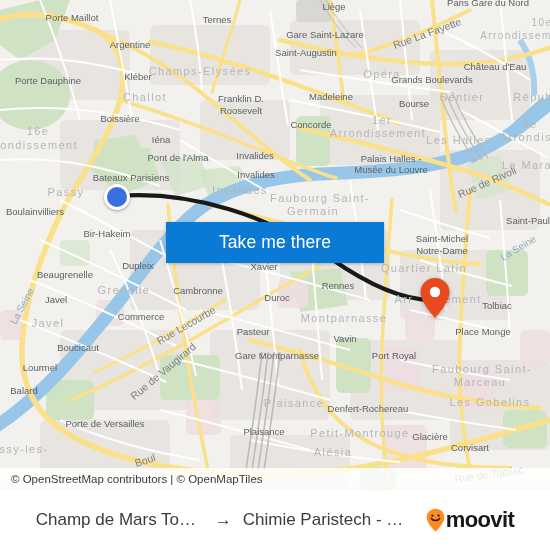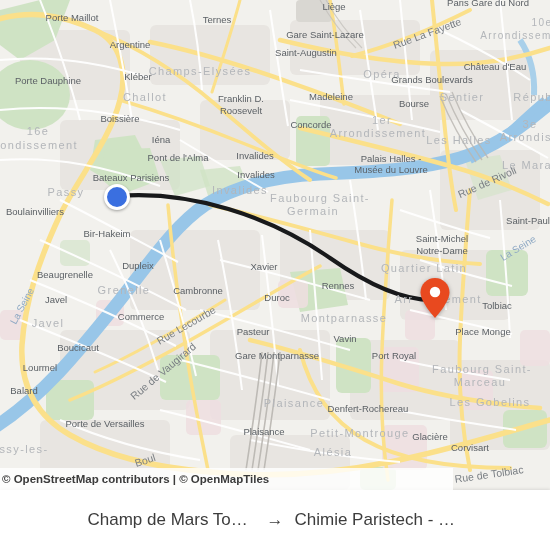--- a/index.html
+++ b/index.html
@@ -43,28 +43,27 @@
   .lbl-area.sm { font-size: 10px; }
   
   .lbl-water { font-size: 10px; color: #8fa9c4; font-style: normal; }
   
   .lbl-road { font-size: 10.5px; color: #7a7f84; }
 
   
   #attrib {
     position: absolute;
     left: 0; bottom: 0;
-    width: 453px; height: 22px;
+    width: 550px; height: 22px;
     background: rgba(255,255,255,0.82);
     display: flex; align-items: center;
-    padding-left: 2px;
+    padding-left: 11px;
     font-size: 11.5px;
     color: #3b3b3b;
     z-index: 40;
-    font-weight: bold;
   }
 
   
   #cta {
     position: absolute;
     left: 166px; top: 222px;
     width: 218px; height: 41px;
     background: #0b7ad4;
     border: none;
     color: #ffffff;
@@ -401,25 +400,35 @@
         <div class="maplabel lbl-road" style="left: 489px; top: 474px; transform: translate(-50%, -50%) rotate(-8deg);">Rue de Tolbiac</div>
       </div>
 
     <div id="origin-marker"></div>
 
     <svg id="dest-marker" viewBox="0 0 32 42">
       <path d="M16 1 C8 1 1.5 7.4 1.5 15.3 C1.5 25.5 16 41 16 41 C16 41 30.5 25.5 30.5 15.3 C30.5 7.4 24 1 16 1 Z" fill="#e8491f"></path>
       <circle cx="16" cy="15" r="5.2" fill="#ffffff"></circle>
     </svg>
 
+    <button id="cta">Take me there</button>
 
     <div id="attrib">
       <span>© OpenStreetMap contributors | © OpenMapTiles</span>
     </div>
   </div>
 
   <div id="bottombar">
     <span class="trip-ep">Champ de Mars Tour ...</span>
     <span id="trip-arrow">→</span>
     <span class="trip-ep">Chimie Paristech - Universi...</span>
+    <span id="moovit-logo">
+      <svg width="19" height="24" viewBox="0 0 19 24">
+        <path d="M9.5 0.8 C4.6 0.8 0.7 4.6 0.7 9.4 C0.7 15.6 9.5 23.4 9.5 23.4 C9.5 23.4 18.3 15.6 18.3 9.4 C18.3 4.6 14.4 0.8 9.5 0.8 Z" fill="#ff8a1e"></path>
+        <circle cx="6.4" cy="7.6" r="1.15" fill="#1b1b1b"></circle>
+        <circle cx="12.6" cy="7.6" r="1.15" fill="#1b1b1b"></circle>
+        <path d="M5.3 10.4 C6.8 13.3 12.2 13.3 13.7 10.4" stroke="#1b1b1b" stroke-width="1.5" fill="none" stroke-linecap="round"></path>
+      </svg>
+      <span id="moovit-word">moovit</span>
+    </span>
   </div>
 
 </div>
 
 </body></html>

